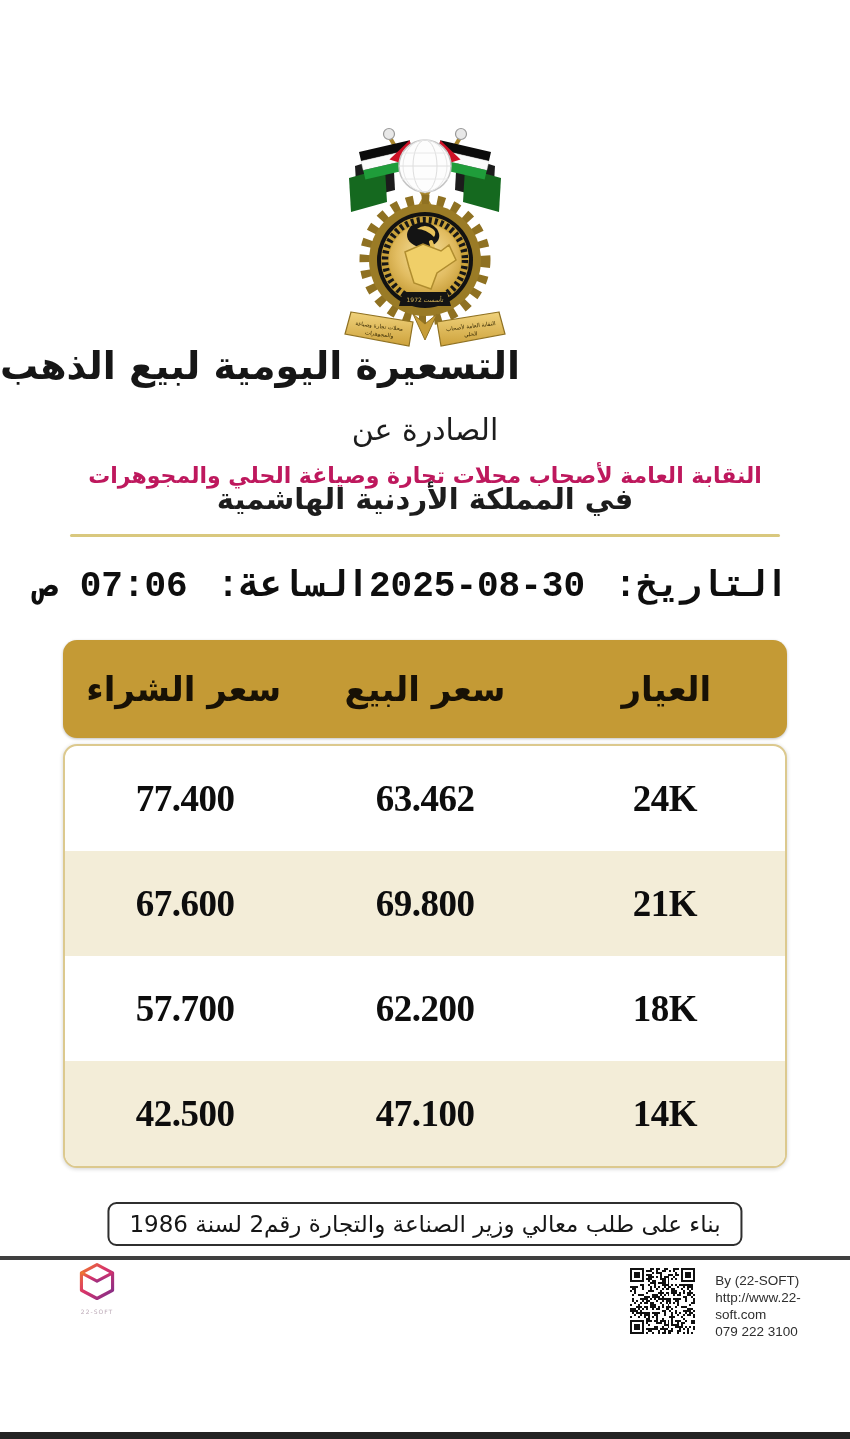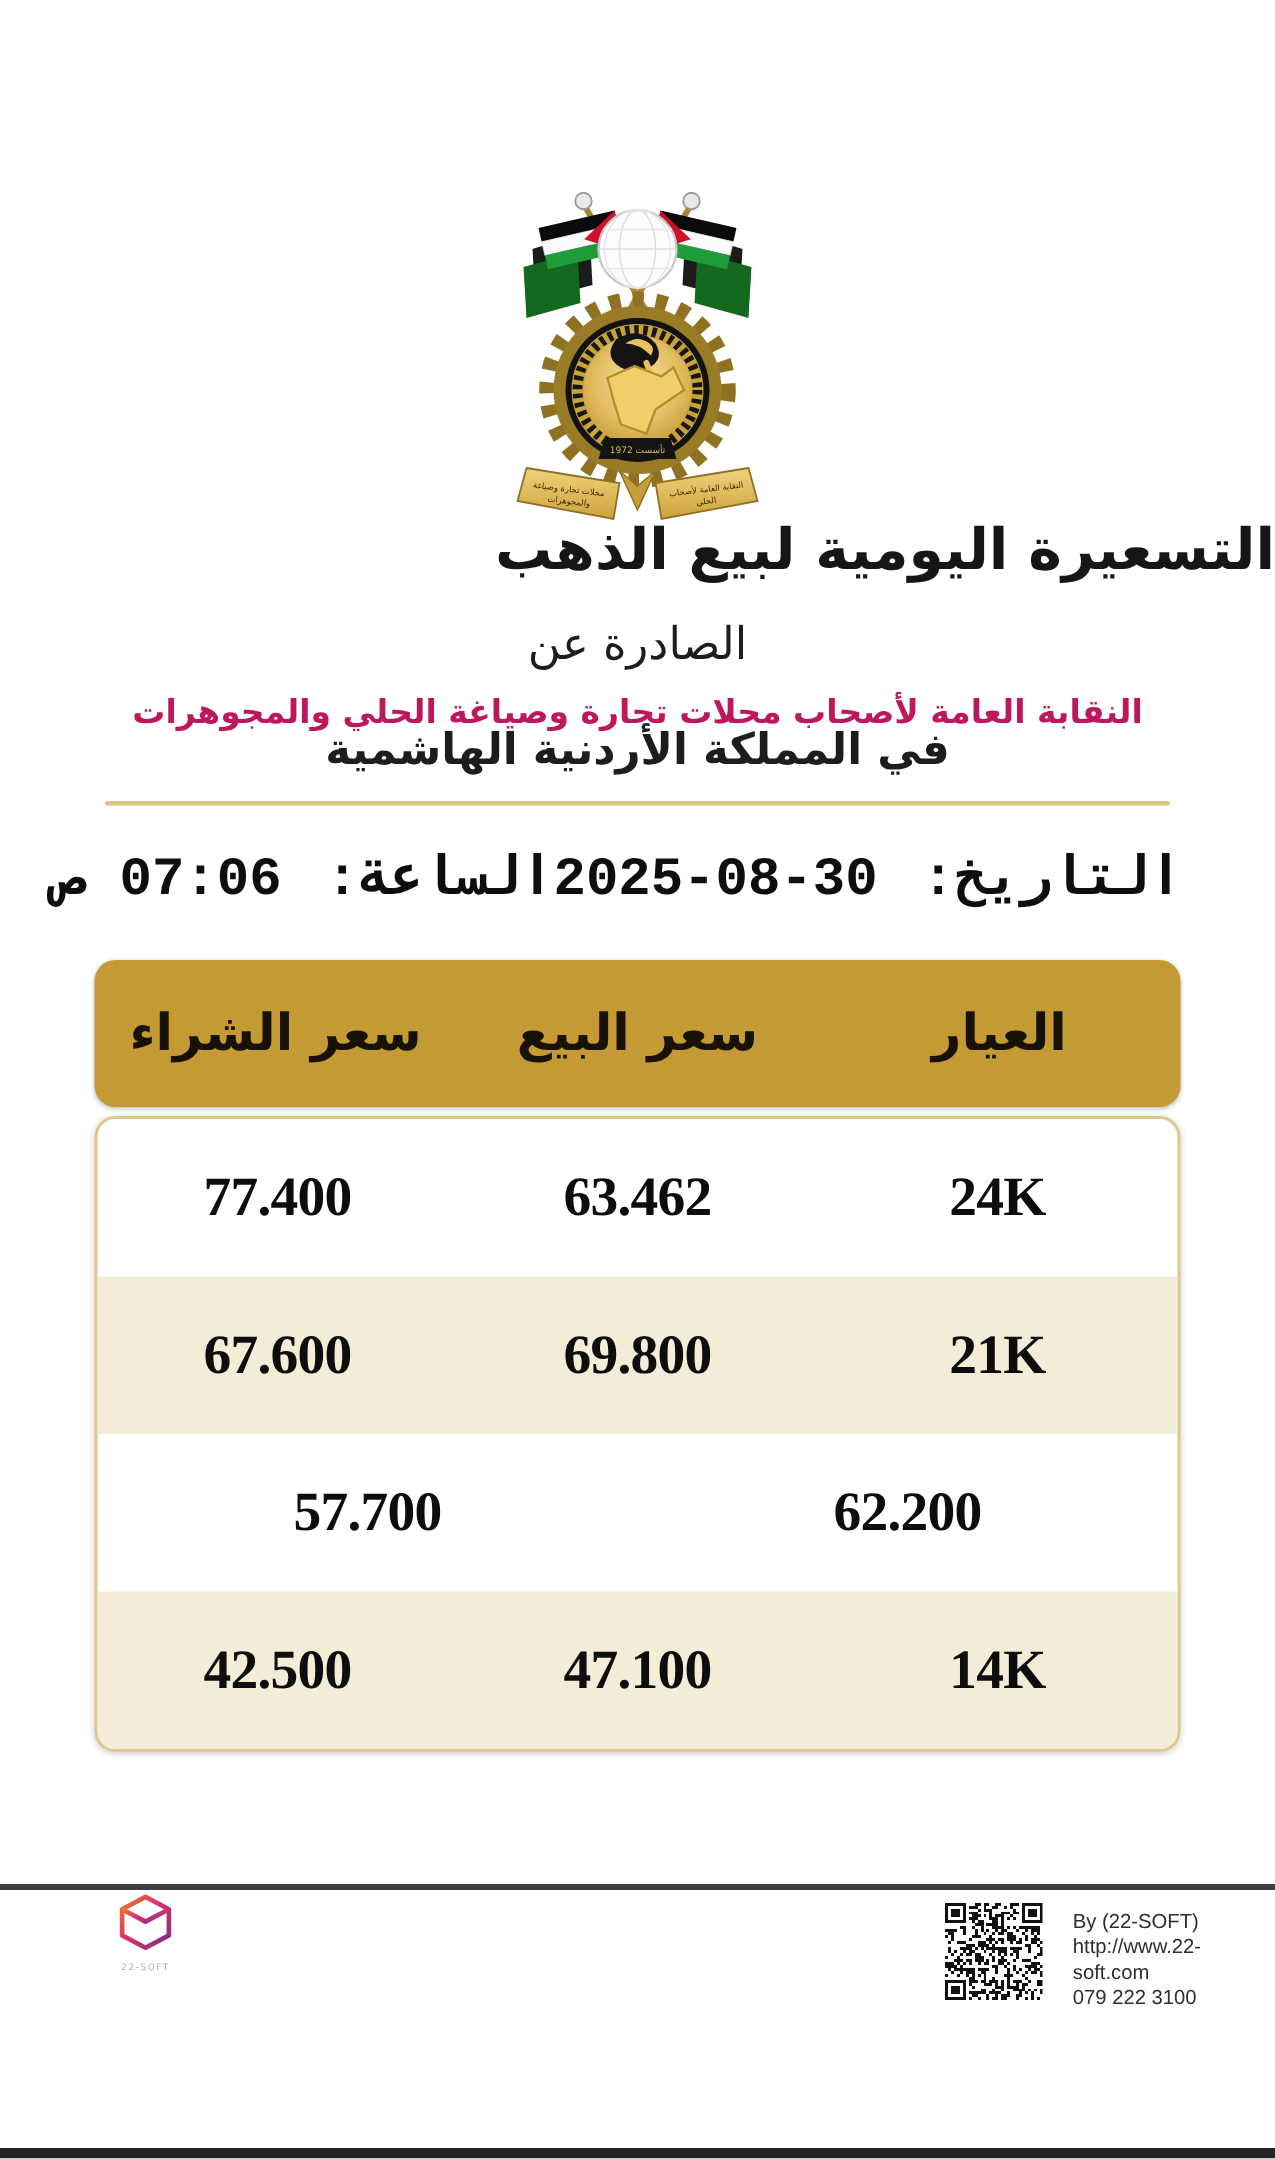--- a/index.html
+++ b/index.html
@@ -8,21 +8,21 @@
     font-family:"DejaVu Sans", sans-serif;color:#141414;
     position:relative;overflow:hidden;
   }
   .page{position:absolute;inset:0;}
 
   
   .emblem{position:absolute;top:120px;left:50%;transform:translateX(-50%);
           width:200px;height:232px;}
 
   
-  .title-main{position:absolute;top:344px;left:0;width:100%;text-align:right;
+  .title-main{position:absolute;top:344px;left:0;width:100%;text-align:left;
     font-size:38px;font-weight:700;color:#161616;direction:rtl;}
   .issued-by{position:absolute;top:412px;left:0;width:100%;text-align:center;
     font-size:30px;font-weight:500;color:#1d1d1d;direction:rtl;}
   .organization{position:absolute;top:443px;left:0;width:100%;text-align:center;
     font-size:22px;font-weight:600;color:#be185d;direction:rtl;margin-top:20px;}
   .kingdom{position:absolute;top:482px;left:0;width:100%;text-align:center;
     font-size:29px;font-weight:700;color:#1d1d1d;direction:rtl;}
 
   .gold-divider{position:absolute;top:534px;left:70px;width:710px;height:3px;
     background:#d9c87e;border-radius:2px;}
@@ -189,30 +189,32 @@
       <div class="cell">24K</div>
       <div class="cell">63.462</div>
       <div class="cell">77.400</div>
     </div>
     <div class="price-row alt">
       <div class="cell">21K</div>
       <div class="cell">69.800</div>
       <div class="cell">67.600</div>
     </div>
     <div class="price-row">
+      <div class="cell">18K</div>
       <div class="cell">62.200</div>
       <div class="cell">57.700</div>
     </div>
     <div class="price-row alt">
       <div class="cell">14K</div>
       <div class="cell">47.100</div>
       <div class="cell">42.500</div>
     </div>
   </div>
 
+  <div class="note-box">بناء على طلب معالي وزير الصناعة والتجارة رقم2 لسنة 1986</div>
 
   <div class="dark-rule"></div>
 
   <div class="credit">
     <svg class="qr" viewBox="0 0 33 33" shape-rendering="crispEdges">
       <rect x="0" y="0" width="33" height="33" fill="#ffffff"></rect>
       <g fill="#111111">
         <path d="M0,0 h7 v7 h-7 Z M1,1 v5 h5 v-5 Z" fill-rule="evenodd"></path>
         <rect x="2" y="2" width="3" height="3"></rect>
         <path d="M26,0 h7 v7 h-7 Z M27,1 v5 h5 v-5 Z" fill-rule="evenodd"></path>

